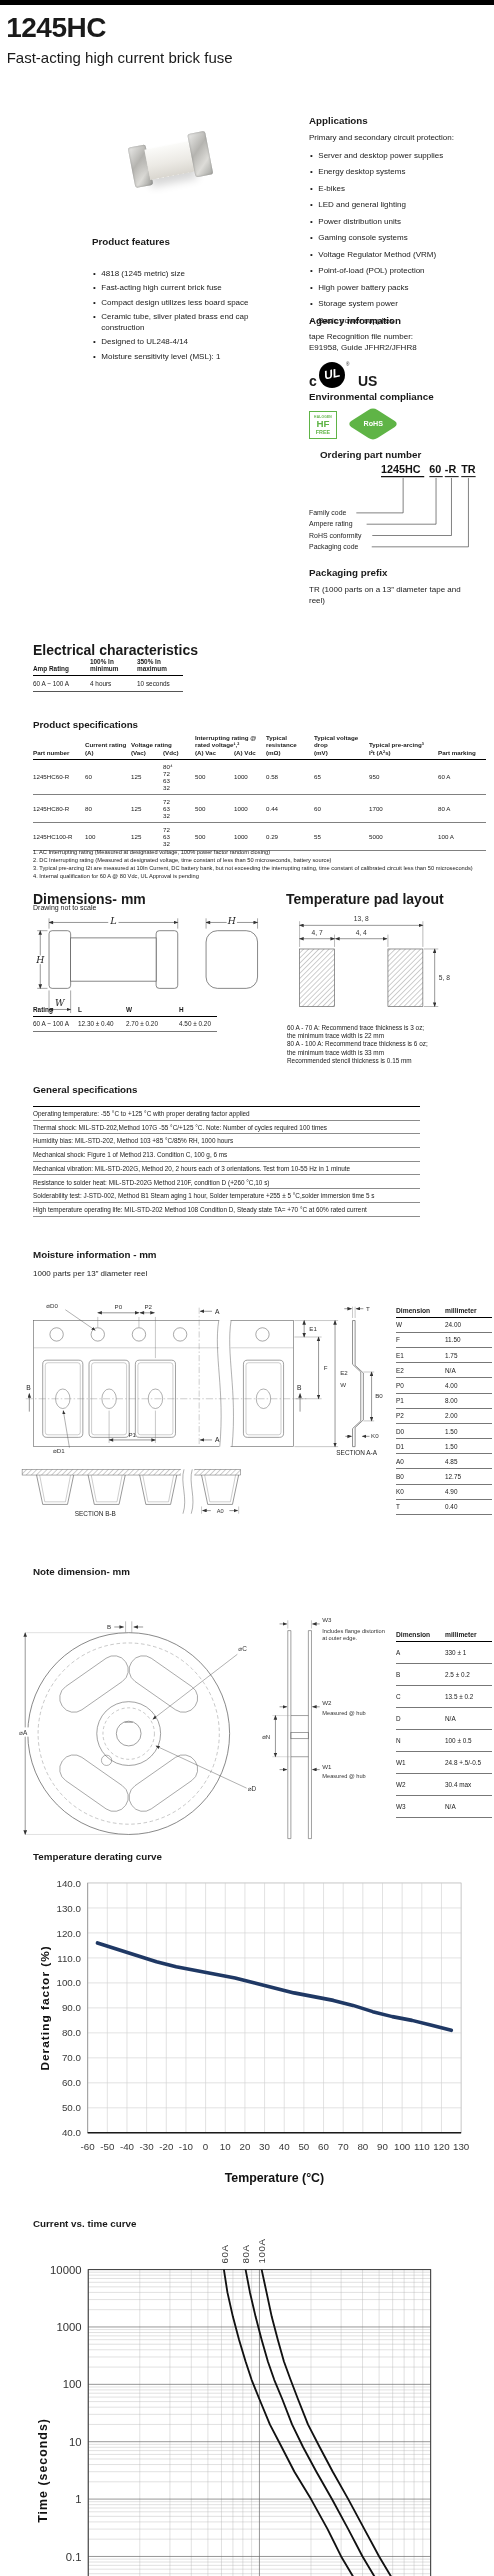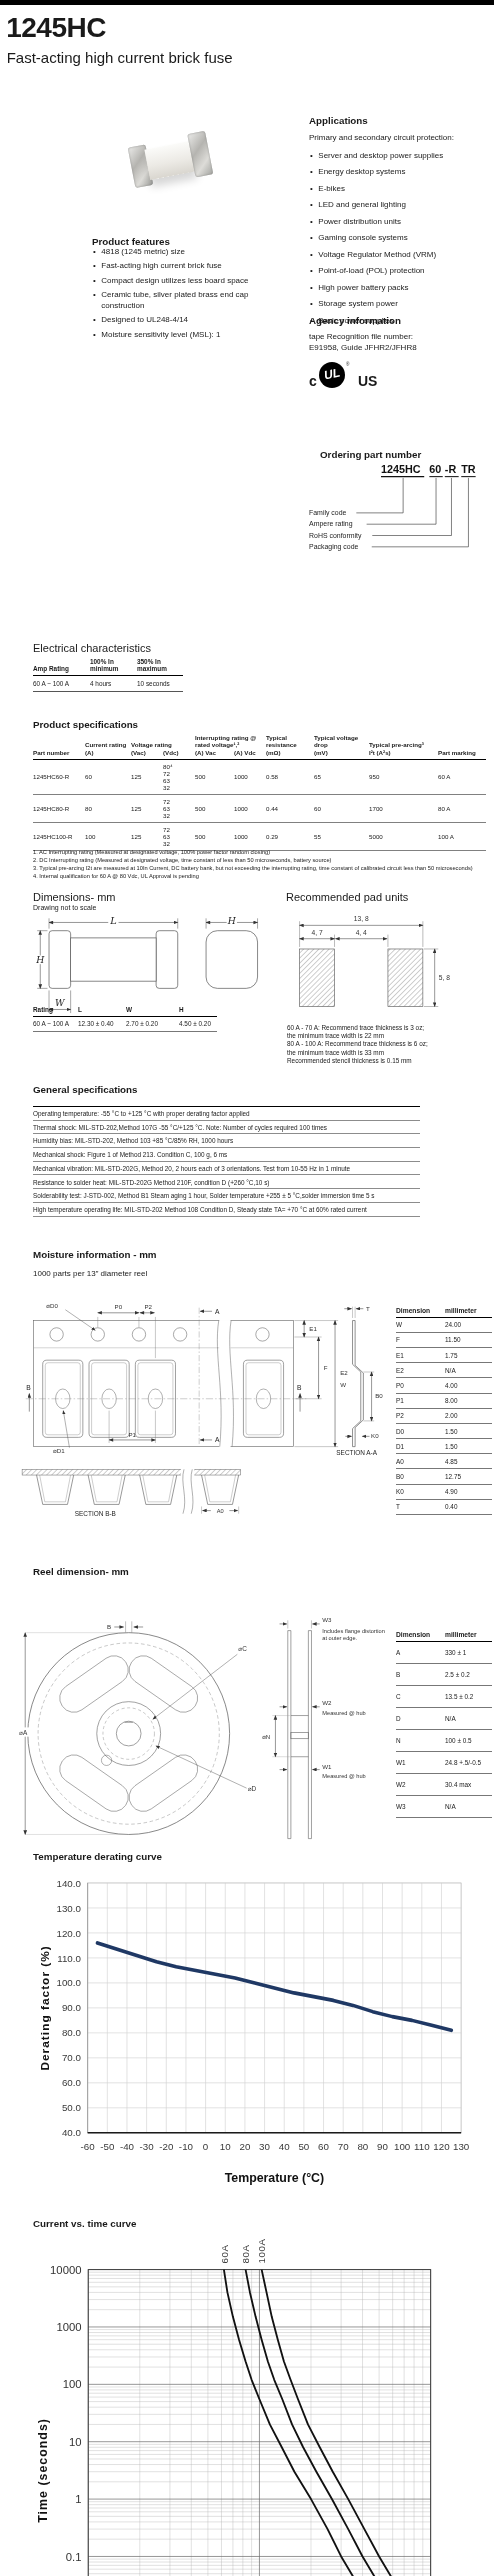--- a/index.html
+++ b/index.html
@@ -11,27 +11,27 @@
   #subtitle{left:6.7px;top:49px;font-size:15px}
   
   #photo{left:126px;top:129px;width:90px;height:66px}
   #photo .rot{position:absolute;left:5.2px;top:9.3px;width:78px;height:46px;transform:rotate(-11deg)}
   #photo .cap{position:absolute;width:17.5px;height:41px;top:2.1px;border-radius:2.6px;background:linear-gradient(135deg,#ececea,#b5b4b0 40%,#dddcd8 70%,#a3a4a0);box-shadow:inset 0 0 2.1px #8a8a88}
   #photo .cap.l{left:0}
   #photo .cap.r{left:61px;top:0;height:44px}
   #photo .bod{position:absolute;left:15.5px;top:7.2px;width:47px;height:31px;background:linear-gradient(180deg,#fbfbf9,#eceae5 55%,#d9d6cf);box-shadow:0 7.2px 8.2px rgba(0,0,0,.16)}
   h1,h2,h3,p,ul{margin:0;padding:0}
   .h19{font-size:9.8px;font-weight:bold}
-  .h17{font-size:11px;font-weight:normal}
+  .h17{font-size:14px;font-weight:bold}
   .body15{font-size:8px;line-height:1.35}
   ul{list-style:none}
   li{position:relative;padding-left:9.3px;font-size:8px}
   li::before{content:"\2022";position:absolute;left:1px}
   #features{left:92px;top:236px;width:191px}
-  #features ul{margin-top:0}
+  #features ul{margin-top:22px}
   #features li{margin-bottom:4.1px;line-height:1.3}
   #applications{left:309px;top:115px;width:178px}
   #applications .intro{margin-top:7.2px}
   #applications ul{margin-top:6.7px}
   #applications li{margin-bottom:7.5px}
   #agency{left:309px;top:315px;width:170px}
   #agency p{margin-top:6.2px;width:134px}
   #ul-mark{position:relative;margin-top:8.2px;height:27px;width:77px}
   #ul-mark .c{position:absolute;left:0;bottom:0;font-size:14px;font-weight:bold}
   #ul-mark .us{position:absolute;left:49px;bottom:0;font-size:14px;font-weight:bold}
@@ -152,20 +152,34 @@
     <div id="ul-mark">
       <span class="c">c</span>
       <span class="circ">
           <span>UL</span>
         </span>
       <span class="reg">®</span>
       <span class="us">US</span>
     </div>
   </div>
 
+  <div id="environmental" class="abs">
+    <h2 class="h19">Environmental compliance</h2>
+    <div class="badges">
+      <div id="hf-badge">
+        <div class="t">HALOGEN</div>
+        <div class="m">HF</div>
+        <div class="b">FREE</div>
+      </div>
+      <div id="rohs-badge">
+        <div class="dia"></div>
+        <div class="lab">RoHS</div>
+      </div>
+    </div>
+  </div>
 
   <div id="ordering" class="abs">
     <h2 class="h19">Ordering part number</h2>
   </div>
   <svg id="ordering-svg" class="abs" style="left:309px;top:463px" width="179" height="90" viewBox="0 0 348 175">
       <text x="140" y="20" fill="#111" font-size="21" font-weight="bold">1245HC</text>
       <line x1="140" y1="26.5" x2="224" y2="26.5" stroke="#111" stroke-width="2"></line>
       <text x="234" y="20" fill="#111" font-size="21" font-weight="bold">60</text>
       <line x1="234" y1="26.5" x2="260" y2="26.5" stroke="#111" stroke-width="2"></line>
       <text x="264" y="20" fill="#111" font-size="21" font-weight="bold">-R</text>
@@ -179,20 +193,24 @@
       <line x1="112" y1="119" x2="247" y2="119" stroke="#333" stroke-width="1.2"></line>
       <line x1="247" y1="119" x2="247" y2="29" stroke="#333" stroke-width="1.2"></line>
       <text x="0" y="145" fill="#222" font-size="13.5">RoHS conformity</text>
       <line x1="123" y1="141" x2="277" y2="141" stroke="#333" stroke-width="1.2"></line>
       <line x1="277" y1="141" x2="277" y2="29" stroke="#333" stroke-width="1.2"></line>
       <text x="0" y="167" fill="#222" font-size="13.5">Packaging code</text>
       <line x1="122" y1="163" x2="310" y2="163" stroke="#333" stroke-width="1.2"></line>
       <line x1="310" y1="163" x2="310" y2="29" stroke="#333" stroke-width="1.2"></line>
     </svg>
 
+  <div id="packaging-prefix" class="abs">
+    <h2 class="h19">Packaging prefix</h2>
+    <p class="body15">TR (1000 parts on a 13” diameter tape and reel)</p>
+  </div>
 
   <h3 id="electrical-title" class="abs h17">Electrical characteristics</h3>
   <div id="electrical-table" class="abs">
       <div class="et-head">
         <div>Amp Rating</div>
         <div>100% In minimum</div>
         <div>350% In maximum</div>
       </div>
       <div class="et-row">
         <div>60 A ~ 100 A</div>
@@ -316,21 +334,21 @@
         <div>H</div>
       </div>
       <div class="dt-row">
         <div>60 A ~ 100 A</div>
         <div>12.30 ± 0.40</div>
         <div>2.70 ± 0.20</div>
         <div>4.50 ± 0.20</div>
       </div>
     </div>
 
-  <h3 id="pad-title" class="abs h17">Recommended pad units</h3>
+  <h3 id="pad-title" class="abs h17">Temperature pad layout</h3>
   <svg id="pad-svg" class="abs" style="left:284px;top:912px" width="175" height="113" viewBox="0 0 340 220">
     <rect x="30" y="72" width="68" height="112" fill="url(#hatch)" stroke="#555" stroke-width="1.2"></rect>
     <rect x="202" y="72" width="68" height="112" fill="url(#hatch)" stroke="#555" stroke-width="1.2"></rect>
     <line x1="30" y1="68" x2="30" y2="18" stroke="#777" stroke-width="1"></line>
     <line x1="270" y1="68" x2="270" y2="18" stroke="#777" stroke-width="1"></line>
     <line x1="30" y1="26" x2="270" y2="26" stroke="#333" stroke-width="1" marker-start="url(#aS)" marker-end="url(#aE)"></line>
     <text x="150" y="17" text-anchor="middle" font-size="13" fill="#333">13, 8</text>
     <line x1="98" y1="68" x2="98" y2="44" stroke="#777" stroke-width="1"></line>
     <line x1="202" y1="68" x2="202" y2="44" stroke="#777" stroke-width="1"></line>
     <line x1="30" y1="52" x2="98" y2="52" stroke="#333" stroke-width="1" marker-start="url(#aS)" marker-end="url(#aE)"></line>
@@ -516,21 +534,21 @@
     <path d="M356,25 L368,82 L416,82 L428,25" fill="none" stroke="#666" stroke-width="1.3"></path>
     <path d="M362,25 L372,77 L412,77 L422,25" fill="none" stroke="#888" stroke-width=".8"></path>
     <line x1="356" y1="86" x2="356" y2="100" stroke="#777" stroke-width=".8"></line>
     <line x1="428" y1="86" x2="428" y2="100" stroke="#777" stroke-width=".8"></line>
     <line x1="374" y1="94" x2="358" y2="94" stroke="#333" stroke-width="1" marker-end="url(#aE)"></line>
     <line x1="410" y1="94" x2="426" y2="94" stroke="#333" stroke-width="1" marker-end="url(#aE)"></line>
     <text x="392" y="98" text-anchor="middle" font-size="11" fill="#333">A0</text>
     <text x="150" y="104" text-anchor="middle" font-size="12.5" fill="#222">SECTION B-B</text>
   </svg>
 
-  <h2 id="reel-title" class="abs h19">Reel dimension- mm</h2>
+  <h2 id="reel-title" class="abs h19">Note dimension- mm</h2>
   <svg id="reel-svg" class="abs" style="left:18px;top:1610px" width="381" height="242" viewBox="0 0 740 470">
     <circle cx="215" cy="240" r="196" fill="none" stroke="#666" stroke-width="1.5"></circle>
     <circle cx="215" cy="240" r="176" fill="none" stroke="#888" stroke-width=".9" stroke-dasharray="7 5"></circle>
     <g stroke="#666" stroke-width="1" fill="none">
       <g transform="rotate(35,215,240)">
           <rect x="140" y="95" width="150" height="55" rx="27"></rect>
         </g>
       <g transform="rotate(145,215,240)">
           <rect x="140" y="95" width="150" height="55" rx="27"></rect>
         </g>

